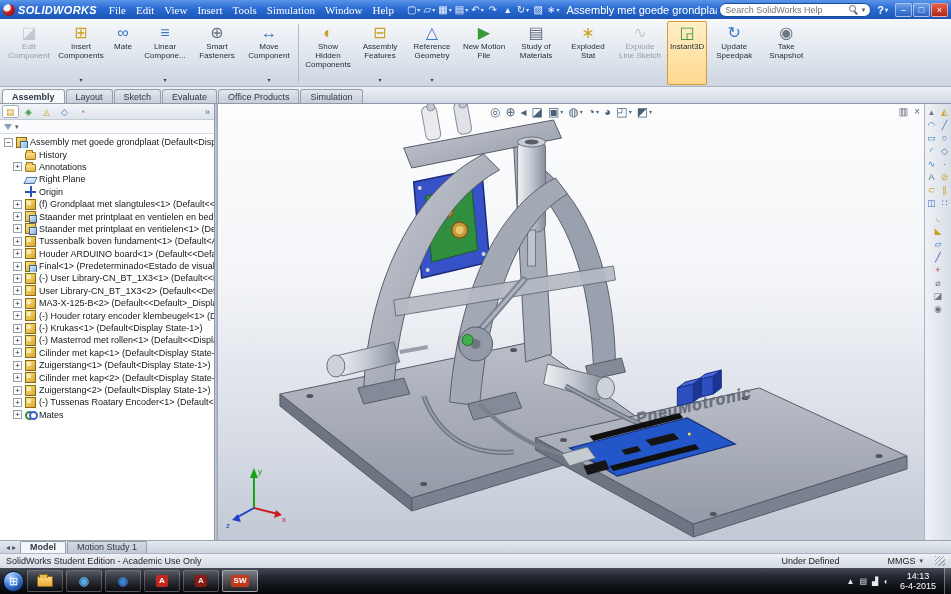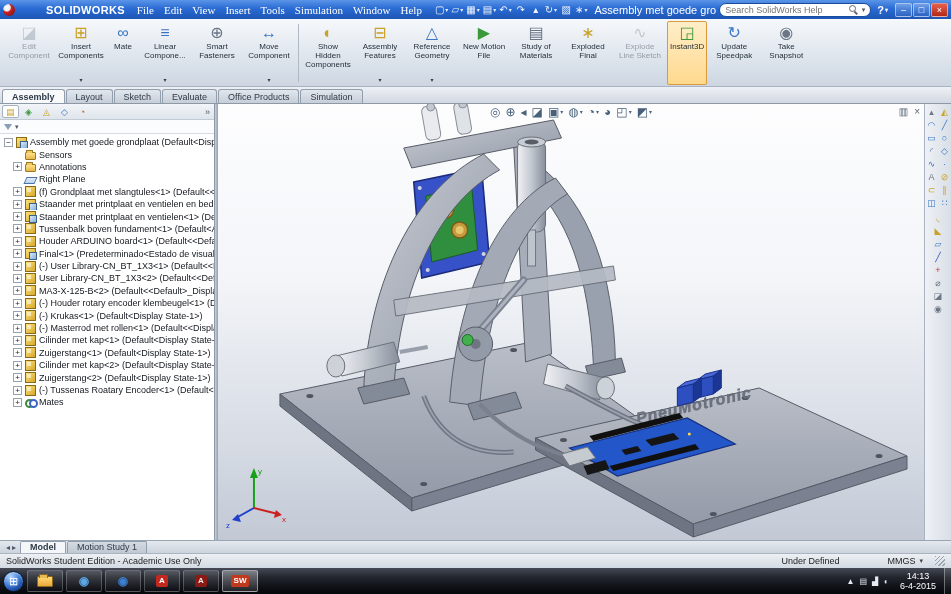--- a/index.html
+++ b/index.html
@@ -5,21 +5,21 @@
   *{box-sizing:border-box;margin:0;padding:0;}
   body{margin:0;background:#000;font-family:"Liberation Sans",sans-serif;}
   #app{width:951px;height:594px;overflow:hidden;display:flex;flex-direction:column;background:#cdd4de;}
 
   
   .titlebar{height:19px;flex:none;display:flex;align-items:center;gap:2px;padding:0 3px;
     background:linear-gradient(#5a95e8,#2a6bd4 45%,#1c55b4);color:#fff;font-size:11px;}
   .logo{display:flex;align-items:center;gap:3px;margin-right:5px;flex:none;}
   .logo-mark{width:12px;height:12px;border-radius:50%;flex:none;
     background:radial-gradient(circle at 32% 30%,#ffffff,#e8e8e8 30%,#cc2222 38%,#881111 90%);}
-  .logo-text{font-weight:bold;font-size:11px;letter-spacing:.3px;margin-left:28px;}
+  .logo-text{font-weight:bold;font-style:italic;font-size:11px;letter-spacing:.3px;}
   .menus{display:flex;flex:none;font-family:Liberation Serif, serif;}
   .menu-item{padding:1px 5px;font-size:11px;white-space:nowrap;}
   .tb-icons{display:flex;gap:1px;margin-left:5px;flex:none;}
   .tb-icon{min-width:14px;height:15px;display:flex;align-items:center;justify-content:center;
     font-size:10px;color:#eef4fc;gap:1px;padding:0 1px;}
   .mini-caret{font-size:6px;line-height:1;opacity:.95;}
   .doc-title{flex:1;text-align:center;font-size:11px;white-space:nowrap;overflow:hidden;padding:0 4px;}
   .search{display:flex;align-items:center;background:#fff;border:1px solid #1a4a9a;border-radius:8px;
     height:14px;padding:0 5px;gap:3px;width:152px;flex:none;}
   .search-input{border:none;outline:none;flex:1;font-size:9px;color:#333;background:transparent;
@@ -244,21 +244,21 @@
       <div class="rbtn">
         <div class="ricon" style="color: rgb(58, 154, 58);">▶</div>
         <div class="rlabel">New Motion File</div>
       </div>
       <div class="rbtn">
         <div class="ricon" style="color: rgb(107, 118, 134);">▤</div>
         <div class="rlabel">Study of Materials</div>
       </div>
       <div class="rbtn">
         <div class="ricon" style="color: rgb(201, 162, 39);">∗</div>
-        <div class="rlabel">Exploded Final</div>
+        <div class="rlabel">Exploded Stat</div>
       </div>
       <div class="rbtn disabled">
         <div class="ricon" style="color: rgb(138, 148, 162);">∿</div>
         <div class="rlabel">Explode Line Sketch</div>
       </div>
       <div class="rbtn toggled">
         <div class="ricon" style="color: rgb(58, 154, 58);">◲</div>
         <div class="rlabel">Instant3D</div>
       </div>
       <div class="rbtn">
@@ -298,32 +298,37 @@
         <span class="f-caret">▾</span>
       </div>
       <div class="tree" id="tree">
           <div class="titem">
             <span class="texp">−</span>
             <span class="ti ti-assembly"></span>
             <span class="tlabel">Assembly met goede grondplaat (Default&lt;Display Sta</span>
           </div>
           <div class="titem child">
             <span class="texp none"></span>
-            <span class="ti ti-folder-sensors"></span>
-            <span class="tlabel">Sensors</span>
+            <span class="ti ti-folder-history"></span>
+            <span class="tlabel">History</span>
           </div>
           <div class="titem child">
             <span class="texp">+</span>
             <span class="ti ti-folder-annotations"></span>
             <span class="tlabel">Annotations</span>
           </div>
           <div class="titem child">
             <span class="texp none"></span>
             <span class="ti ti-plane"></span>
             <span class="tlabel">Right Plane</span>
+          </div>
+          <div class="titem child">
+            <span class="texp none"></span>
+            <span class="ti ti-origin"></span>
+            <span class="tlabel">Origin</span>
           </div>
           <div class="titem child">
             <span class="texp">+</span>
             <span class="ti ti-part"></span>
             <span class="tlabel">(f) Grondplaat met slangtules&lt;1&gt; (Default&lt;&lt;Display</span>
           </div>
           <div class="titem child">
             <span class="texp">+</span>
             <span class="ti ti-assembly"></span>
             <span class="tlabel">Staander met printplaat en ventielen en bedrading</span>

